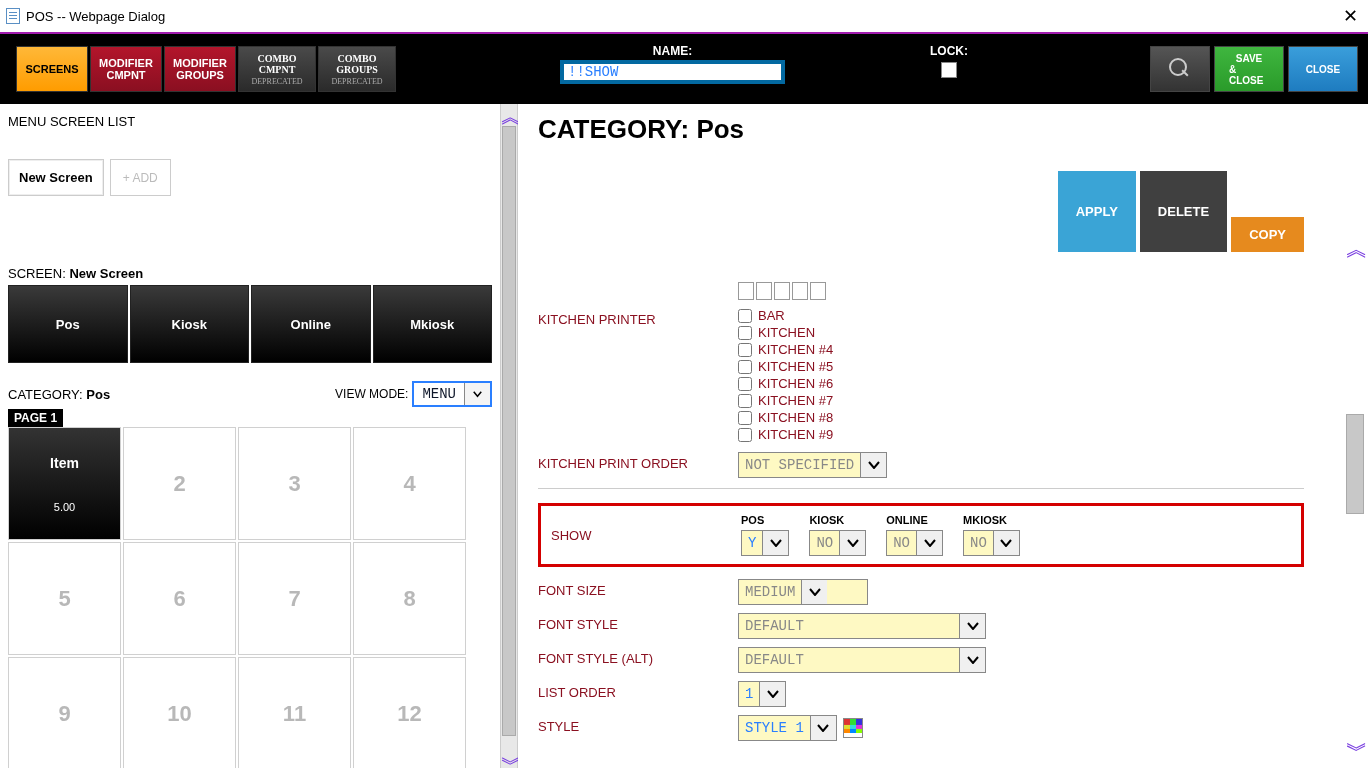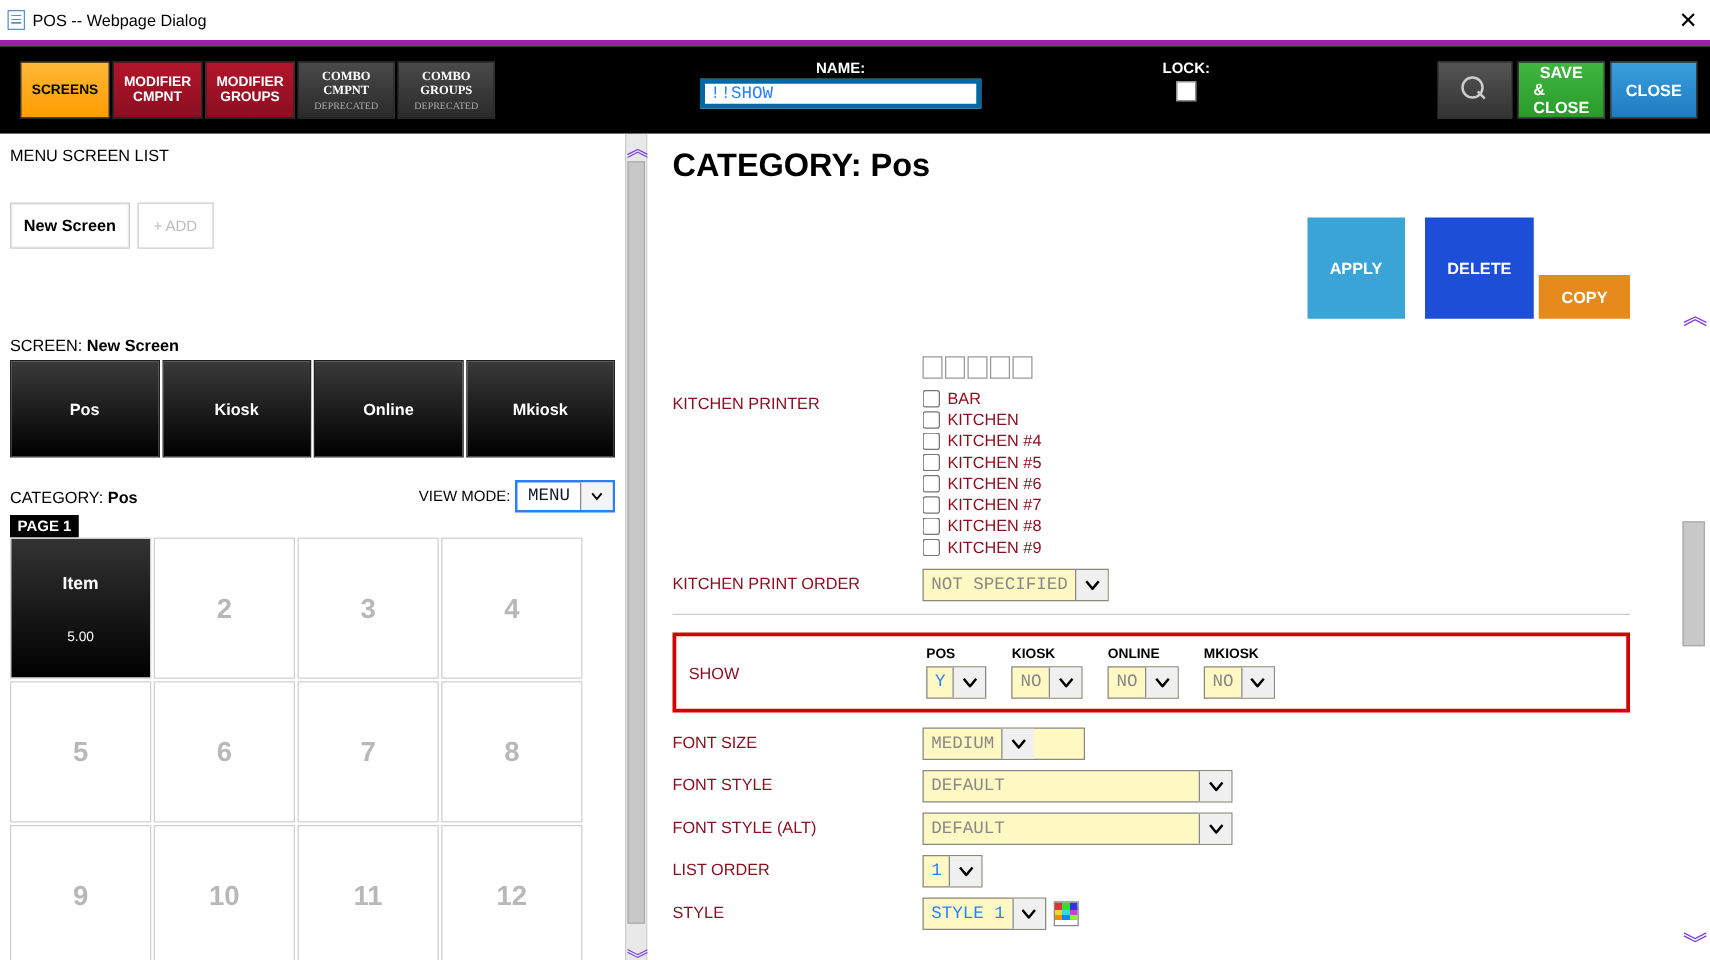--- a/index.html
+++ b/index.html
@@ -1,19 +1,19 @@
 <!DOCTYPE html>
 <html><head>
 <meta charset="utf-8">
 <style>
 * { box-sizing: border-box; margin: 0; padding: 0; }
 body { font-family: Arial, Helvetica, sans-serif; font-size: 12px; background: #fff; overflow: hidden; width: 1368px; height: 768px; }
 
 
-.titlebar { height: 26px; background: #fff; border-bottom: 5px solid #a21caf; display: flex; align-items: center; padding: 16px 6px; }
+.titlebar { height: 26px; background: #fff; border-bottom: 2px solid #a21caf; display: flex; align-items: center; padding: 16px 6px; }
 .titlebar .doc-icon { width: 14px; height: 16px; border: 1px solid #5a8fc4; background: #fff; margin-right: 6px; position:relative; }
 .titlebar .doc-icon::after { content:""; position:absolute; left:2px; right:2px; top:3px; height:7px; background:repeating-linear-gradient(#5a8fc4 0 1px, transparent 1px 3px);}
 .titlebar .title { flex: 1; font-size: 13px; }
 .titlebar .close { font-size: 18px; cursor: pointer; padding: 0 4px; }
 
 
 .topbar { background: #000; height: 70px; display: flex; align-items: center; padding: 0 4px; position:relative;}
 .tab-group { display: flex; margin-left: 12px; }
 .topbtn { height: 46px; border:1px solid #333; color:#fff; display:flex; flex-direction:column; align-items:center; justify-content:center; font-size:11px; font-weight:bold; padding:0 6px; margin-right:2px; }
 .topbtn.small { font-size:10px; }
@@ -24,21 +24,21 @@
 
 .name-block { position:absolute; left:560px; top:10px; color:#fff; font-size:12px; text-align:center;}
 .name-block label { display:block; font-weight:bold; font-size:12px; margin-bottom:2px;}
 .name-input { width:225px; height:24px; border:4px solid #0369a1; color:#2a7fff; font-family: "Courier New", monospace; font-size:14px; padding:2px 4px; background:#fff;}
 
 .lock-block { position:absolute; left:930px; top:10px; color:#fff; text-align:center;}
 .lock-block label { display:block; font-weight:bold; font-size:12px; margin-bottom:4px;}
 .lock-box { width:16px; height:16px; border:1px solid #888; background:#fff; margin:0 auto;}
 
 .right-btns { position:absolute; right:10px; top:12px; display:flex; gap:4px;}
-.rbtn { height:46px; display:flex; align-items:center; justify-content:center; font-weight:bold; color:#fff; font-size:13px; padding:0 14px; border:1px solid #444;}
+.rbtn { height:46px; display:flex; align-items:center; justify-content:center; font-weight:bold; color:#fff; font-size:10px; padding:0 14px; border:1px solid #444;}
 .rbtn.search { background:linear-gradient(#555,#333); width:60px;}
 .mag { width:22px; height:22px; position:relative;}
 .mag::before { content:""; position:absolute; width:14px; height:14px; border:2px solid #ccc; border-radius:50%; left:0; top:0;}
 .mag::after { content:""; position:absolute; width:8px; height:2px; background:#ccc; transform:rotate(45deg); left:12px; top:14px;}
 .rbtn.save { background:linear-gradient(#3fb63f,#2a9b2a); width:70px; flex-direction:column; line-height:1.1;}
 .rbtn.close { background:linear-gradient(#3a9edb,#1e7cc0); width:70px;}
 
 
 .main { display:flex; height:672px; }
 .left { width:500px; background:#fff; position:relative; padding:10px 8px 0 8px;}
@@ -72,21 +72,21 @@
 .grid { display:grid; grid-template-columns: repeat(4, 113px); grid-template-rows: repeat(3, 113px); gap:2px; margin-top:0;}
 .cell { border:1px solid #d0d0d0; display:flex; align-items:center; justify-content:center; font-size:22px; color:#b8b8b8; font-weight:bold; background:#fff;}
 .cell.item { background:linear-gradient(#333,#000); color:#fff; flex-direction:column; font-size:14px; font-weight:bold;}
 .cell.item .price { font-size:11px; font-weight:normal; margin-top:30px;}
 
 
 .right h1 { font-size:26px; font-weight:bold; margin-bottom:26px; font-family: Arial;}
 .action-row { display:flex; justify-content:flex-end; gap:4px; margin-bottom:30px;}
 .abtn { color:#fff; font-weight:bold; font-size:13px; padding:10px 18px; border:none;}
 .abtn.apply { background:#3aa4d6;}
-.abtn.delete { background:#1d4ed8;margin-left:12px;}
+.abtn.delete { background:#404040;}
 .abtn.copy { background:#e68a1e;margin-top:46px;}
 
 .form-row { display:flex; align-items:flex-start; margin-bottom:8px;}
 .form-row .lbl { width:200px; color:#8a1020; font-size:13px; padding-top:4px;}
 .form-row .val { flex:1;}
 .checklist label { display:flex; align-items:center; color:#8a1020; font-size:13px; margin-bottom:2px;}
 .checklist input { width:14px; height:14px; margin-right:6px;}
 .boxes { display:flex; gap:2px;}
 .boxes span { width:16px; height:18px; border:1px solid #999; display:inline-block;}
 

